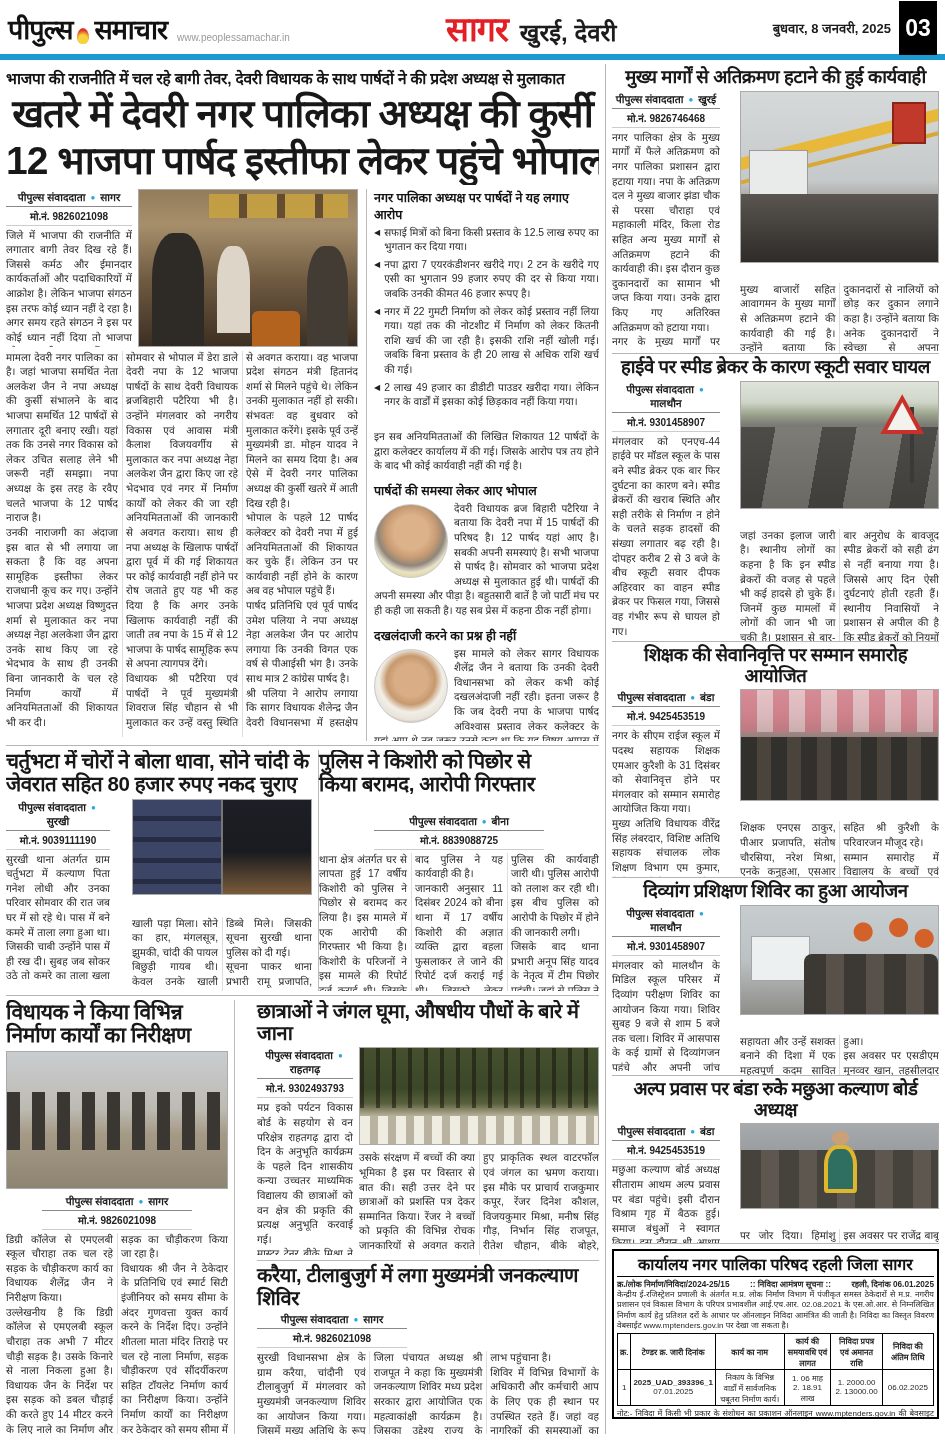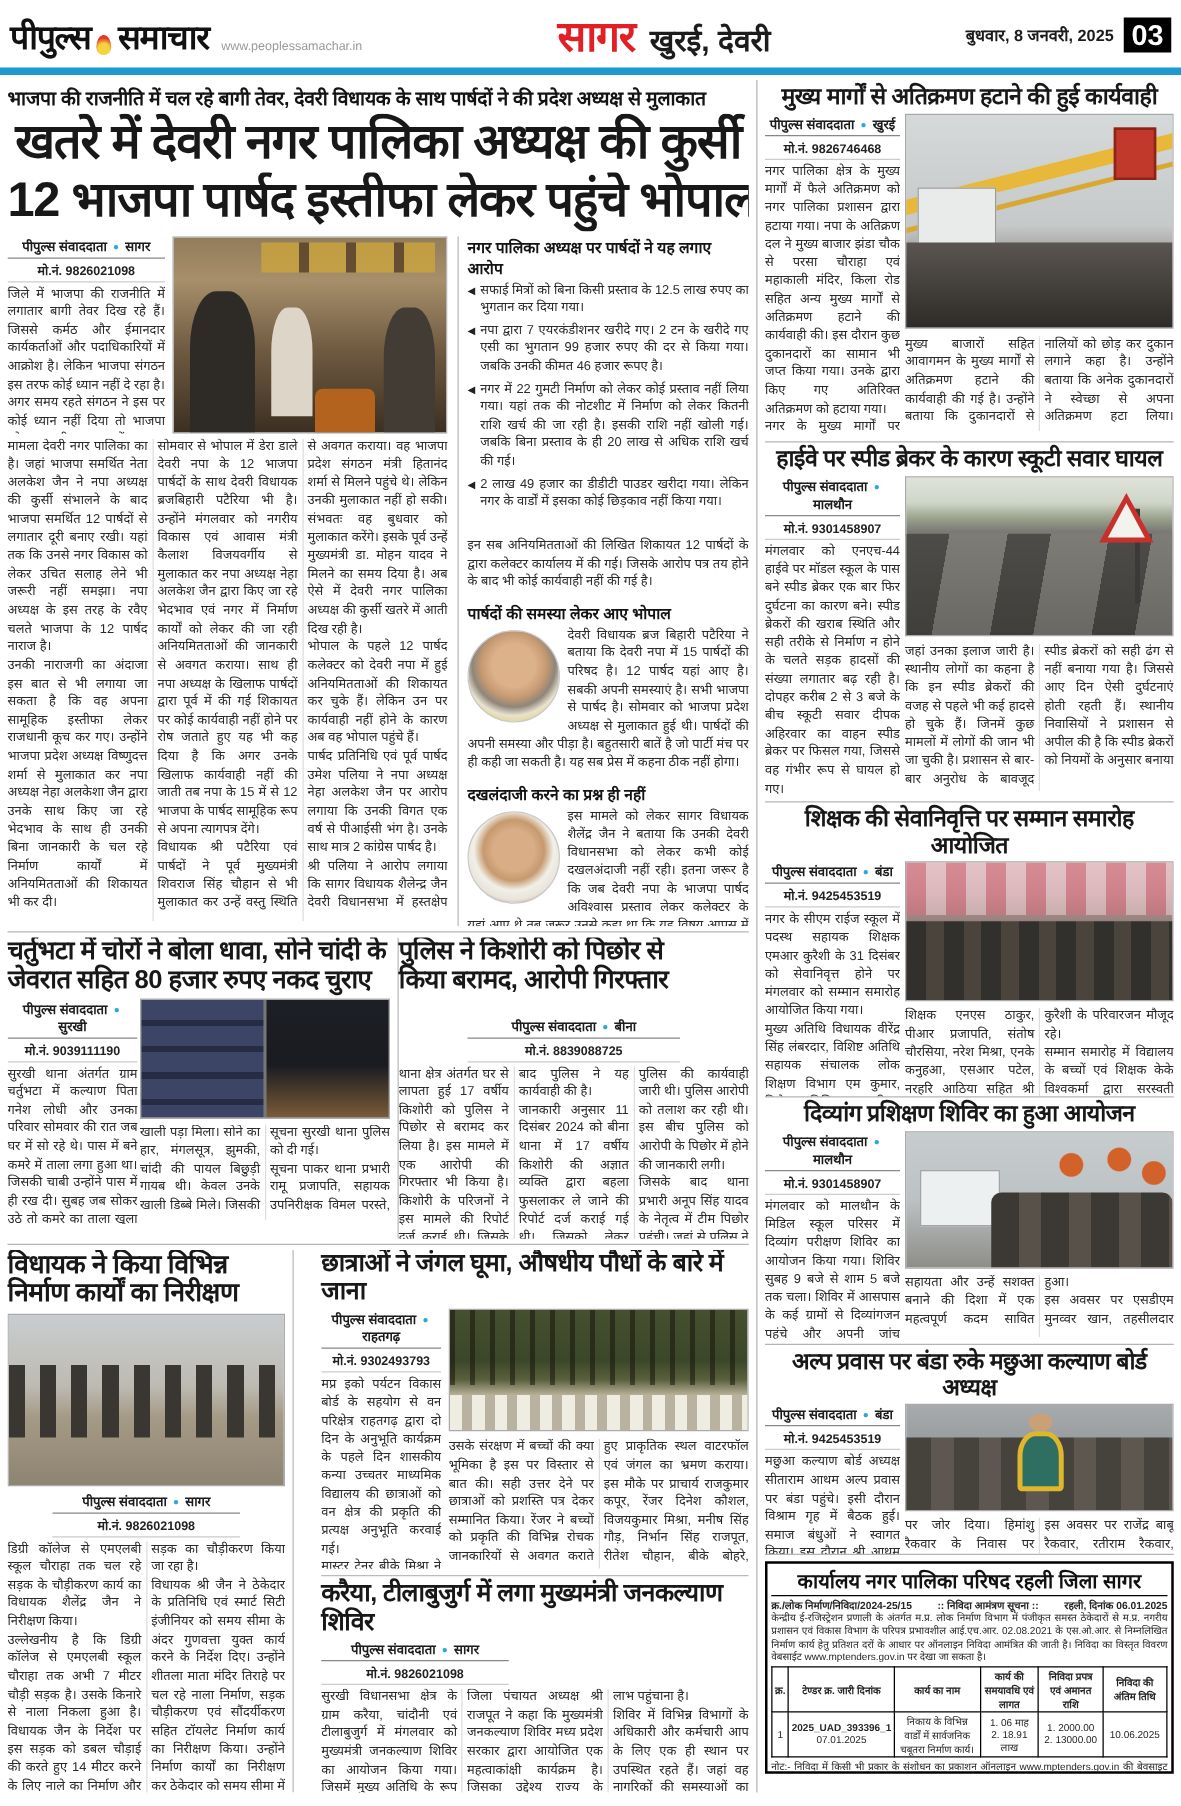--- a/index.html
+++ b/index.html
@@ -9,21 +9,21 @@
   .hdr{display:flex;align-items:center;justify-content:space-between;height:52px;padding:4px 8px 0 8px}
   .logo{display:flex;align-items:flex-end;gap:4px}
   .brand{font-size:27px;font-weight:800;color:#111;letter-spacing:-1px}
   .flame{width:12px;height:16px;border-radius:50% 50% 50% 50%/60% 60% 40% 40%;background:radial-gradient(circle at 50% 70%,#f5d33c 0 35%,#e2352b 70%);margin:0 1px 3px 1px}
   .website{font-size:10px;color:#9a9a9a;margin:0 0 4px 6px}
   .edition{display:flex;align-items:baseline;gap:12px}
   .ed-city{font-size:34px;font-weight:800;color:#e31f26;letter-spacing:-1px}
   .ed-sub{font-size:24px;font-weight:800;color:#1c1c1c}
   .dateblk{display:flex;align-items:center;gap:8px}
   .date{font-size:13px;font-weight:700;color:#1c1c1c}
-  .pagebox{width:38px;height:28px;background:#000;color:#fff;font-size:23px;font-weight:800;display:flex;align-items:center;justify-content:center}
+  .pagebox{width:38px;height:54px;background:#000;color:#fff;font-size:23px;font-weight:800;display:flex;align-items:center;justify-content:center}
   .bluebar{height:6px;background:#1b9ad2;margin:2px 0 0 0}
   
   .main{display:flex;padding:4px 6px 0 6px}
   .leftcol{width:600px;padding-right:6px;border-right:1px solid #b5b5b5}
   .rightcol{flex:1;padding-left:6px}
   .sep{border-top:1px solid #b5b5b5;margin:4px 0}
   
   .body-txt{font-size:10.3px;line-height:1.42;text-align:justify;color:#2a2a2a}
   .preline{white-space:pre-line}
   .cols2{columns:2;column-gap:8px;column-rule:1px solid #ddd}
@@ -82,21 +82,21 @@
   .ph-inspect{background:linear-gradient(180deg,#c9cdd0 0%,#bdbab2 42%,#a59a86 60%,#8d8471 100%)}
   .ph-inspect .row{position:absolute;top:30%;left:0;right:0;height:42%;background:repeating-linear-gradient(90deg,#3a3631 0 13px,transparent 13px 25px)}
   .ph-forest{background:linear-gradient(180deg,#44502f 0%,#3b4729 42%,#59603d 58%,#cfc4ae 74%,#ded6c2 100%)}
   .ph-forest .trunks{position:absolute;top:0;left:0;right:0;height:62%;background:repeating-linear-gradient(90deg,rgba(25,20,12,.55) 0 4px,transparent 4px 16px)}
   .ph-forest .students{position:absolute;bottom:0;left:0;right:0;height:30%;background:repeating-linear-gradient(90deg,#efece2 0 10px,#b9b2a0 10px 18px)}
   
   .h2{font-weight:700;color:#181818;line-height:1.12;letter-spacing:-.4px}
   .midband{display:flex;height:241px;overflow:hidden}
   .theft{width:312px;padding-right:6px}
   .theft .h2,.rescue .h2{font-size:20.5px}
-  .theft-grid{display:grid;grid-template-columns:104px 1fr;gap:2px;margin-top:3px}
+  .theft-grid{display:grid;grid-template-columns:104px 1fr;gap:22px;margin-top:3px}
   .theft-c1{grid-row:1/3;overflow:hidden;height:180px}
   .theft-photo{height:96px}
   .theft-body{height:76px;overflow:hidden}
   .rescue{flex:1;border-left:1px solid #bbb;padding-left:0}
   .rescue-body{height:152px;overflow:hidden;margin-top:2px}
   
   .bottomband{display:flex;height:434px;overflow:hidden}
   .inspection{width:228px;padding-right:6px}
   .inspection .h2{font-size:21px}
   .insp-photo{height:138px;margin:4px 0}
@@ -107,21 +107,21 @@
   .forest-c1{grid-row:1/3;height:208px;overflow:hidden}
   .forest-photo{height:98px}
   .forest-body{height:104px;overflow:hidden}
   .karaiya{border-top:1px solid #bbb;margin-top:5px;padding-top:3px}
   .karaiya .h2{font-size:20px}
   .kar-byline{width:150px;margin:2px 0}
   .kar-body{height:118px;overflow:hidden}
   
   .rstory{border-bottom:1px solid #b5b5b5;padding:3px 0;overflow:hidden}
   .rstory .h2{font-size:18.5px;text-align:center;margin-bottom:3px}
-  .rgrid{display:grid;grid-template-columns:108px 1fr;gap:4px}
+  .rgrid{display:grid;grid-template-columns:108px 1fr;gap:20px}
   .rcol1{grid-row:1/3;overflow:hidden}
   .rbody{overflow:hidden}
   .s1{height:290px}.s1 .rcol1{height:256px}.s1 .rphoto{height:172px}.s1 .rbody{height:76px}
   .s2{height:288px}.s2 .rcol1{height:254px}.s2 .rphoto{height:128px}.s2 .rbody{height:118px}
   .s3{height:236px}.s3 .rcol1{height:204px}.s3 .rphoto{height:112px}.s3 .rbody{height:86px}
   .s4{height:198px}.s4 .rcol1{height:166px}.s4 .rphoto{height:110px}.s4 .rbody{height:50px}
   .s5{height:168px}.s5 .rcol1{height:136px}.s5 .rphoto{height:86px}.s5 .rbody{height:44px}
   
   .tender{border:2px solid #000;margin-top:5px;padding:2px 3px;height:170px;overflow:hidden}
   .t-title{font-size:16px;font-weight:800;text-align:center;border-bottom:1.5px solid #000;padding-bottom:1px;color:#111}
@@ -479,21 +479,21 @@
               <td>1</td>
               <td>
                 <div style="font-weight:700">2025_UAD_393396_1</div>
                 <div>07.01.2025</div>
               </td>
               <td>निकाय के विभिन्न वार्डों में सार्वजनिक चबूतरा निर्माण कार्य।</td>
               <td class="preline">1. 06 माह
 2. 18.91 लाख</td>
               <td class="preline">1. 2000.00
 2. 13000.00</td>
-              <td>10.06.2025</td>
+              <td>06.02.2025</td>
             </tr>
           </tbody>
         </table>
         <div class="t-note">नोट:- निविदा में किसी भी प्रकार के संशोधन का प्रकाशन ऑनलाइन www.mptenders.gov.in की बेवसाइट पर ही प्रकाशित किया जावेगा, पृथक से समाचार पत्रों में प्रकाशन नहीं किया जावेगा।</div>
 
       </section>
 
     </div>
   </div>
 </div>

